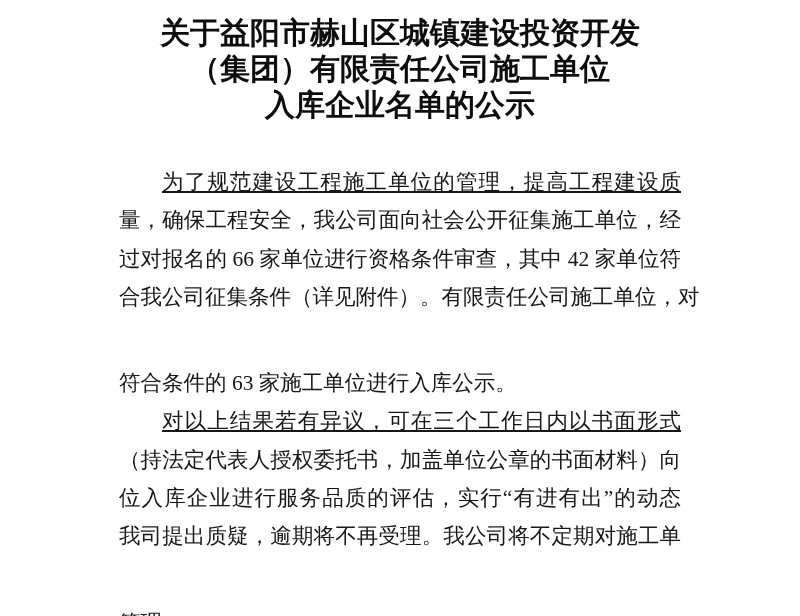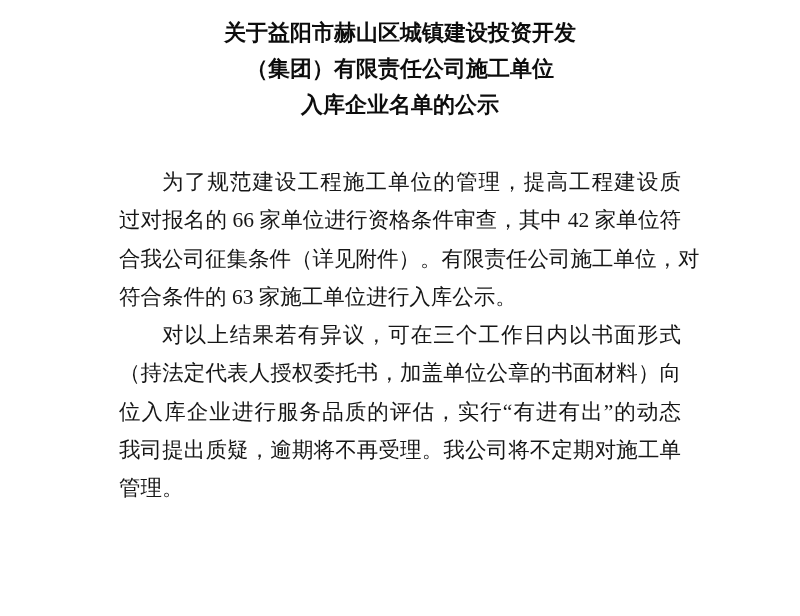--- a/index.html
+++ b/index.html
@@ -19,58 +19,61 @@
     width: 800px;
     height: 616px;
     background: #ffffff;
   }
   .doc-title {
     margin: 0;
     padding-top: 15px;
     text-align: center;
     font-family: "Liberation Sans", "DejaVu Sans", sans-serif;
     font-weight: 700;
-    font-size: 22px;
+    font-size: 30px;
     line-height: 36px;
     color: #0d0d0d;
     letter-spacing: 0px;
   }
   .doc-body {
     width: 562px;
     margin: 40px auto 0 auto;
     font-size: 21.5px;
     line-height: 38.3px;
     color: #161616;
   }
   .body-line {
     white-space: nowrap;
     text-align: justify;
     text-align-last: justify;
   }
   .body-line.indent {
     padding-left: 43px;
+    text-decoration: underline;
   }
   .body-line.para-end {
     text-align-last: left;
+    margin-top: 48px;
   }
   .title-line {
     white-space: nowrap;
   }
 </style>
 </head>
 <body>
 
 <div class="page">
   <h1 class="doc-title" id="doc-title">
       <div class="title-line">关于益阳市赫山区城镇建设投资开发</div>
       <div class="title-line">（集团）有限责任公司施工单位</div>
       <div class="title-line">入库企业名单的公示</div>
     </h1>
   <div class="doc-body" id="doc-body">
       <div class="body-line indent">为了规范建设工程施工单位的管理，提高工程建设质</div>
+      <div class="body-line">量，确保工程安全，我公司面向社会公开征集施工单位，经</div>
       <div class="body-line">过对报名的 66 家单位进行资格条件审查，其中 42 家单位符</div>
       <div class="body-line">合我公司征集条件（详见附件）。有限责任公司施工单位，对</div>
       <div class="body-line para-end">符合条件的 63 家施工单位进行入库公示。</div>
       <div class="body-line indent">对以上结果若有异议，可在三个工作日内以书面形式</div>
       <div class="body-line">（持法定代表人授权委托书，加盖单位公章的书面材料）向</div>
       <div class="body-line">位入库企业进行服务品质的评估，实行“有进有出”的动态</div>
       <div class="body-line">我司提出质疑，逾期将不再受理。我公司将不定期对施工单</div>
       <div class="body-line para-end">管理。</div>
     </div>
 </div>

